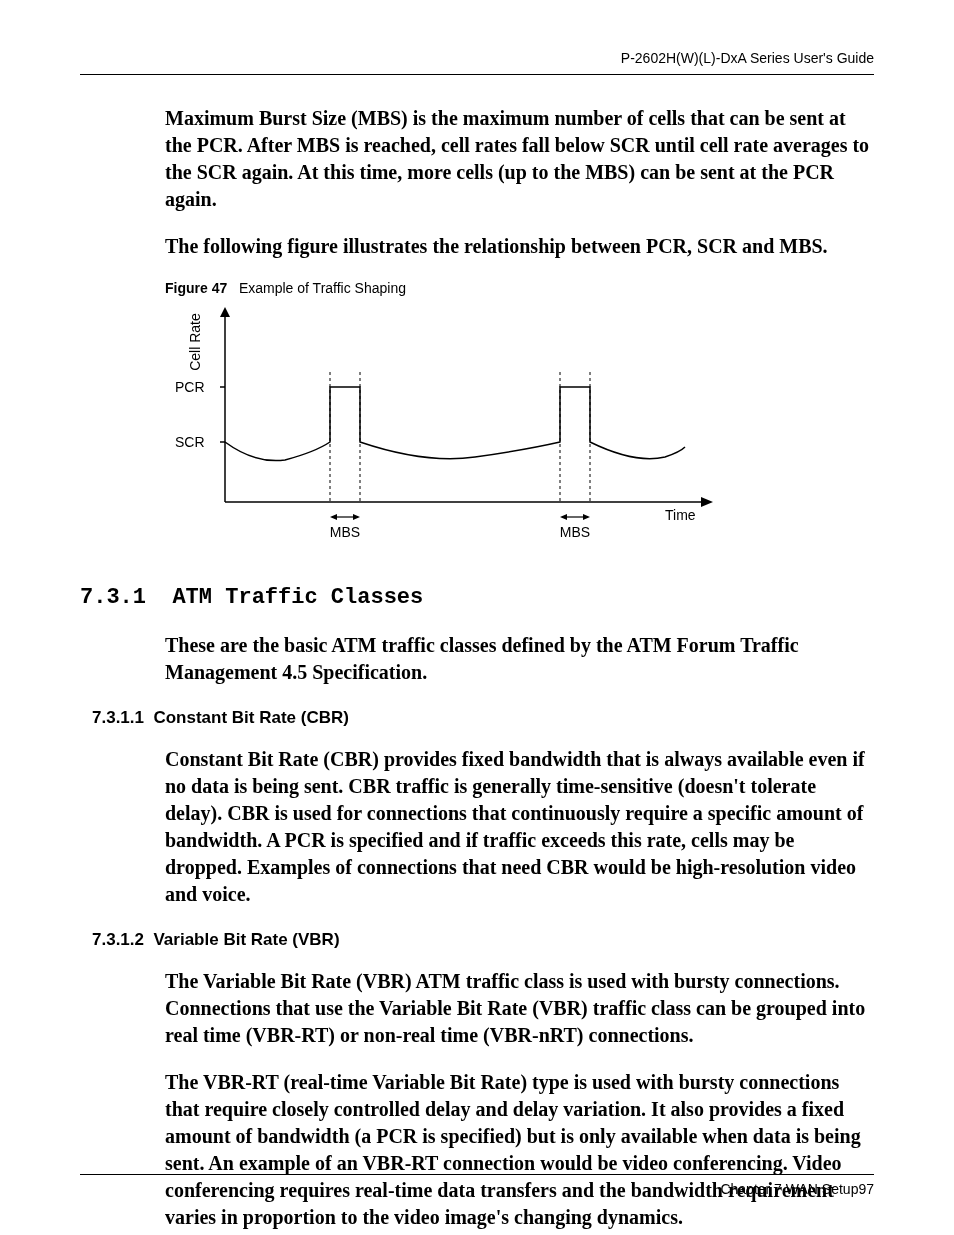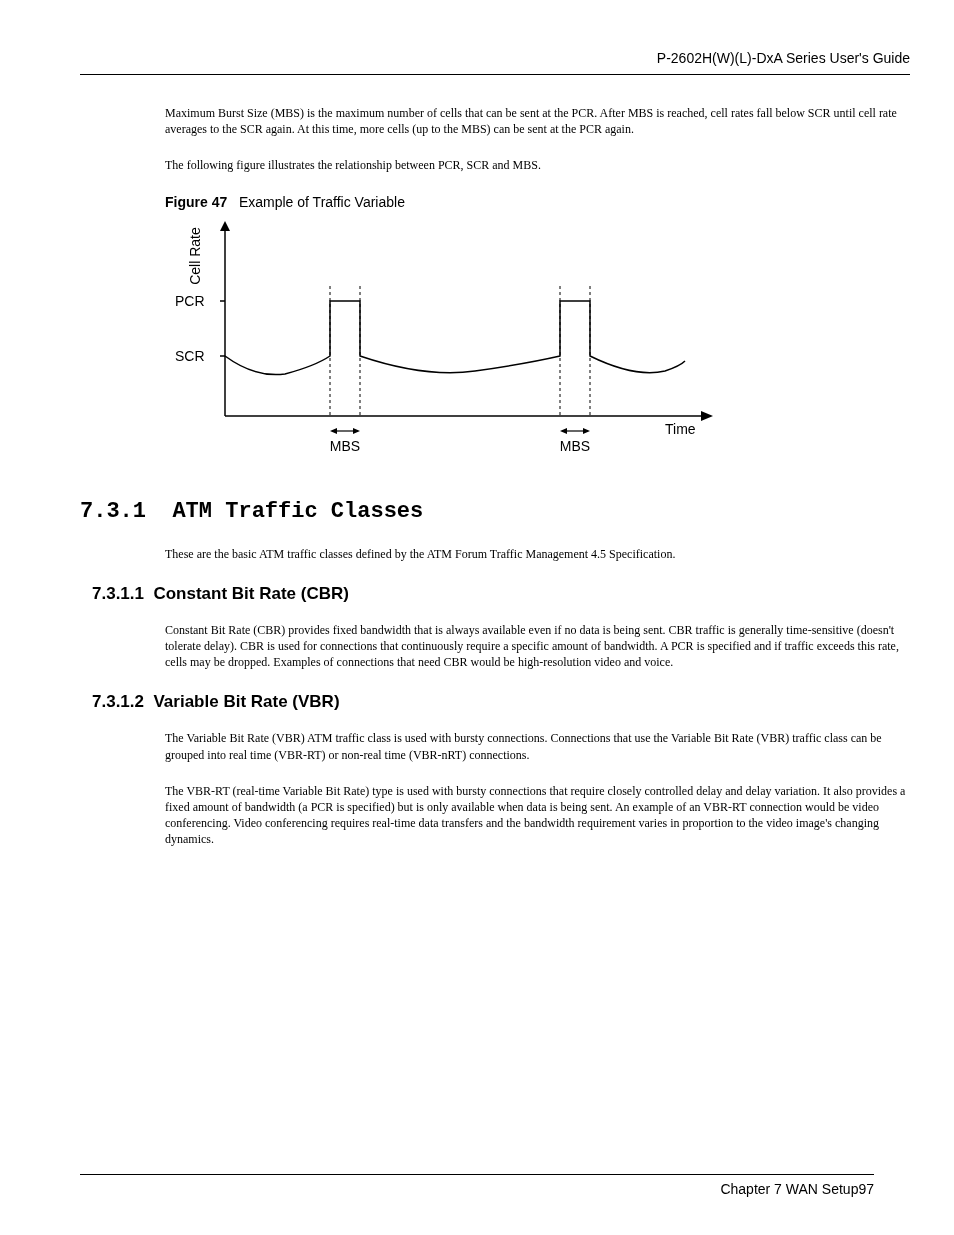--- a/index.html
+++ b/index.html
@@ -6,42 +6,43 @@
     margin: 0;
     padding: 0;
     background: #fff;
     width: 954px;
     height: 1235px;
     position: relative;
     font-family: "Times New Roman", Times, serif;
     color: #000;
   }
   .page {
-    padding: 50px 44px 40px 80px;
+    padding: 50px 80px 40px 80px;
     box-sizing: border-box;
     height: 100%;
     position: relative;
   }
   .running-header {
     text-align: right;
     font-family: Arial, Helvetica, sans-serif;
     font-size: 14px;
     margin-bottom: 8px;
   }
   .top-rule {
     border-top: 1.5px solid #000;
     margin-bottom: 30px;
   }
   .content {
     margin-left: 85px;
   }
   .para {
-    font-size: 12px;
+    font-size: 20px;
     line-height: 1.35;
     margin-bottom: 20px;
+    font-weight: bold;
   }
   .fig-caption {
     font-family: Arial, Helvetica, sans-serif;
     font-size: 14px;
     margin-top: 14px;
     margin-bottom: 6px;
   }
   .fig-caption .bold {
     font-weight: bold;
     text-align: center;
@@ -96,21 +97,21 @@
 
 <div class="page">
   <div class="running-header">P-2602H(W)(L)-DxA Series User's Guide</div>
   <div class="top-rule"></div>
 
   <div class="content">
     <div class="para">Maximum Burst Size (MBS) is the maximum number of cells that can be sent at the PCR. After MBS is reached, cell rates fall below SCR until cell rate averages to the SCR again. At this time, more cells (up to the MBS) can be sent at the PCR again.</div>
     <div class="para">The following figure illustrates the relationship between PCR, SCR and MBS.</div>
 
     <div class="fig-caption">
-      <span class="bold">Figure 47</span>&nbsp;&nbsp;&nbsp;<span>Example of Traffic Variable</span>
+      <span class="bold">Figure 47</span>&nbsp;&nbsp;&nbsp;<span>Example of Traffic Shaping</span>
     </div>
 
     <div class="figure-box">
       <svg viewBox="0 0 560 255">
 
         <line x1="60" y1="10" x2="60" y2="200" stroke="#000" stroke-width="1.5"></line>
         <polygon points="60,5 55,15 65,15" fill="#000"></polygon>
 
         <line x1="60" y1="200" x2="540" y2="200" stroke="#000" stroke-width="1.5"></line>
         <polygon points="548,200 536,195 536,205" fill="#000"></polygon>

